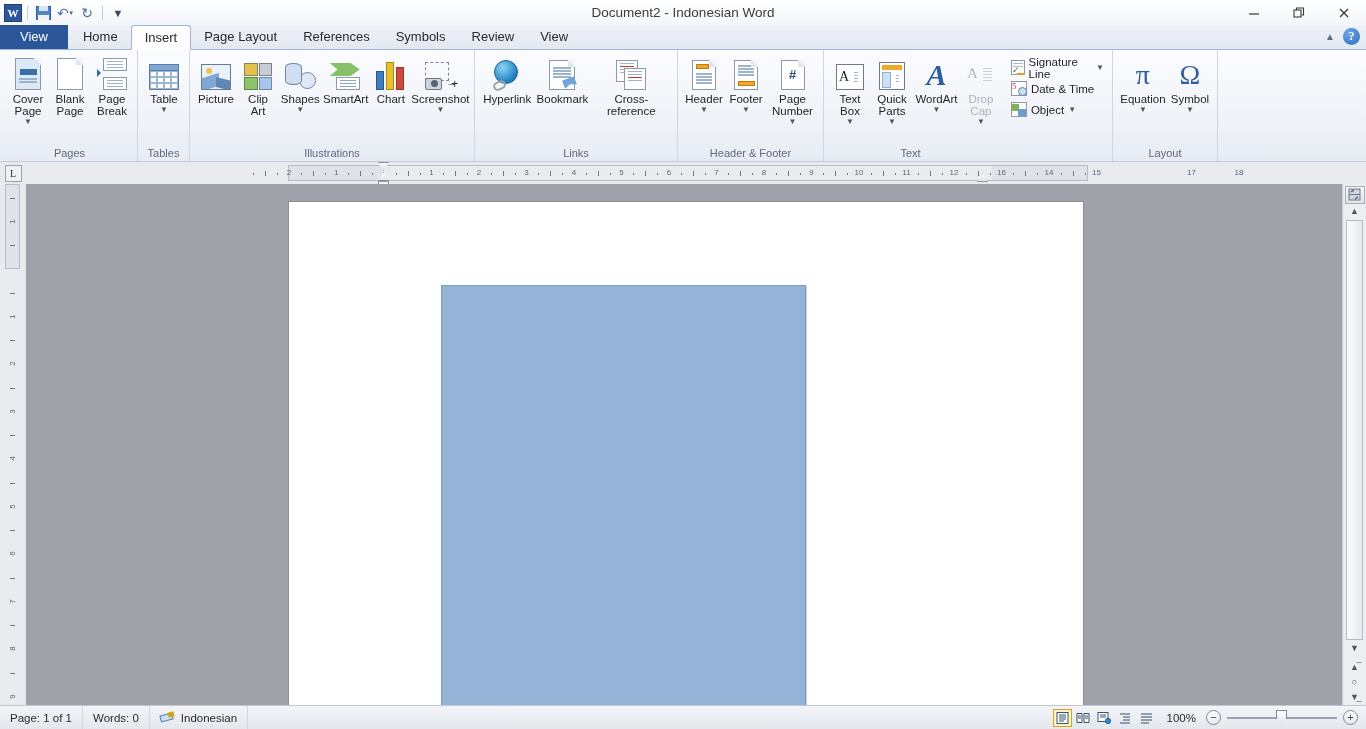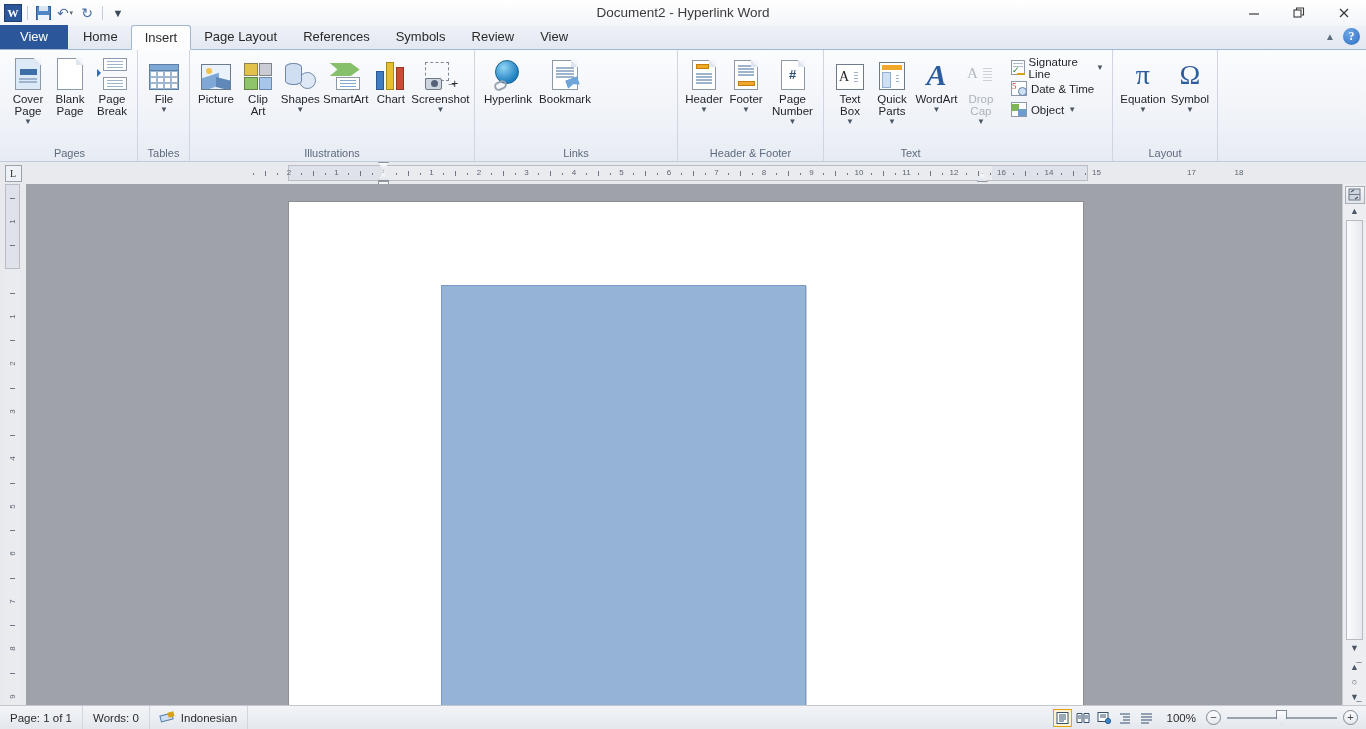--- a/index.html
+++ b/index.html
@@ -272,21 +272,21 @@
           <span class="tinyv">▾</span>
         </div>
       <div class="qat-ico">
           <span class="arrow-ico">↻</span>
         </div>
       <div class="qat-sep"></div>
       <div class="qat-ico">
           <span style="font-size:11px;color:#3b4a5c">▼</span>
         </div>
     </div>
-    <div class="title-text">Document2 - Hyperlink Word</div>
+    <div class="title-text">Document2 - Indonesian Word</div>
     <div class="winbtns">
       <div class="winbtn">
         <svg width="14" height="14" viewBox="0 0 14 14">
             <line x1="2" y1="8" x2="12" y2="8" stroke="#3a3a3a" stroke-width="1.2"></line>
           </svg>
       </div>
       <div class="winbtn">
         <svg width="14" height="14" viewBox="0 0 14 14">
           <rect x="2" y="4" width="7" height="7" fill="none" stroke="#3a3a3a" stroke-width="1.1"></rect>
           <path d="M4.5 4 V2 H11.5 V9 H9.5" fill="none" stroke="#3a3a3a" stroke-width="1.1"></path>
@@ -377,21 +377,21 @@
                   <div style="border:.5px solid #9fb6d0"></div>
                   <div style="border:.5px solid #9fb6d0"></div>
                   <div style="border:.5px solid #9fb6d0"></div>
                 <div style="border:.5px solid #9fb6d0"></div>
                   <div style="border:.5px solid #9fb6d0"></div>
                   <div style="border:.5px solid #9fb6d0"></div>
                   <div style="border:.5px solid #9fb6d0"></div>
               </div>
             </div>
           </div>
-          <div class="cap">File</div>
+          <div class="cap">Table</div>
           <div class="dd">▼</div>
         </div>
       </div>
       <div class="rglabel">Tables</div>
     </div>
 
     <div class="rgroup" style="width:285px">
       <div class="rgitems">
         <div class="bigbtn" style="width:44px">
           <div class="ico">
@@ -480,20 +480,39 @@
           <div class="ico">
             <div class="doc-ico" style="width:26px;height:30px">
               <div class="ln" style="margin-top:6px"></div>
                 <div class="ln"></div>
                 <div class="ln"></div>
                 <div class="ln"></div>
               <div style="position:absolute;right:-2px;bottom:2px;width:13px;height:9px;background:#6fa5d8;transform:rotate(-20deg);clip-path:polygon(0 0,100% 0,100% 100%,50% 70%,0 100%)"></div>
             </div>
           </div>
           <div class="cap">Bookmark</div>
+        </div>
+        <div class="bigbtn" style="width:84px">
+          <div class="ico">
+            <div style="width:30px;height:30px;position:relative">
+              <div style="position:absolute;left:0;top:0;width:22px;height:22px;background:#fff;border:1px solid #8d99a8">
+                  <div class="ln"></div>
+                  <div class="ln" style="background:#c0392b"></div>
+                  <div class="ln"></div>
+                  <div class="ln"></div>
+                </div>
+              <div style="position:absolute;right:0;bottom:0;width:22px;height:22px;background:#fff;border:1px solid #8d99a8">
+                  <div class="ln"></div>
+                  <div class="ln"></div>
+                  <div class="ln" style="background:#c0392b"></div>
+                  <div class="ln"></div>
+                </div>
+            </div>
+          </div>
+          <div class="cap">Cross-reference</div>
         </div>
       </div>
       <div class="rglabel">Links</div>
     </div>
 
     <div class="rgroup" style="width:146px">
       <div class="rgitems">
         <div class="bigbtn" style="width:42px">
           <div class="ico">
             <div class="doc-ico" style="width:24px;height:30px">

